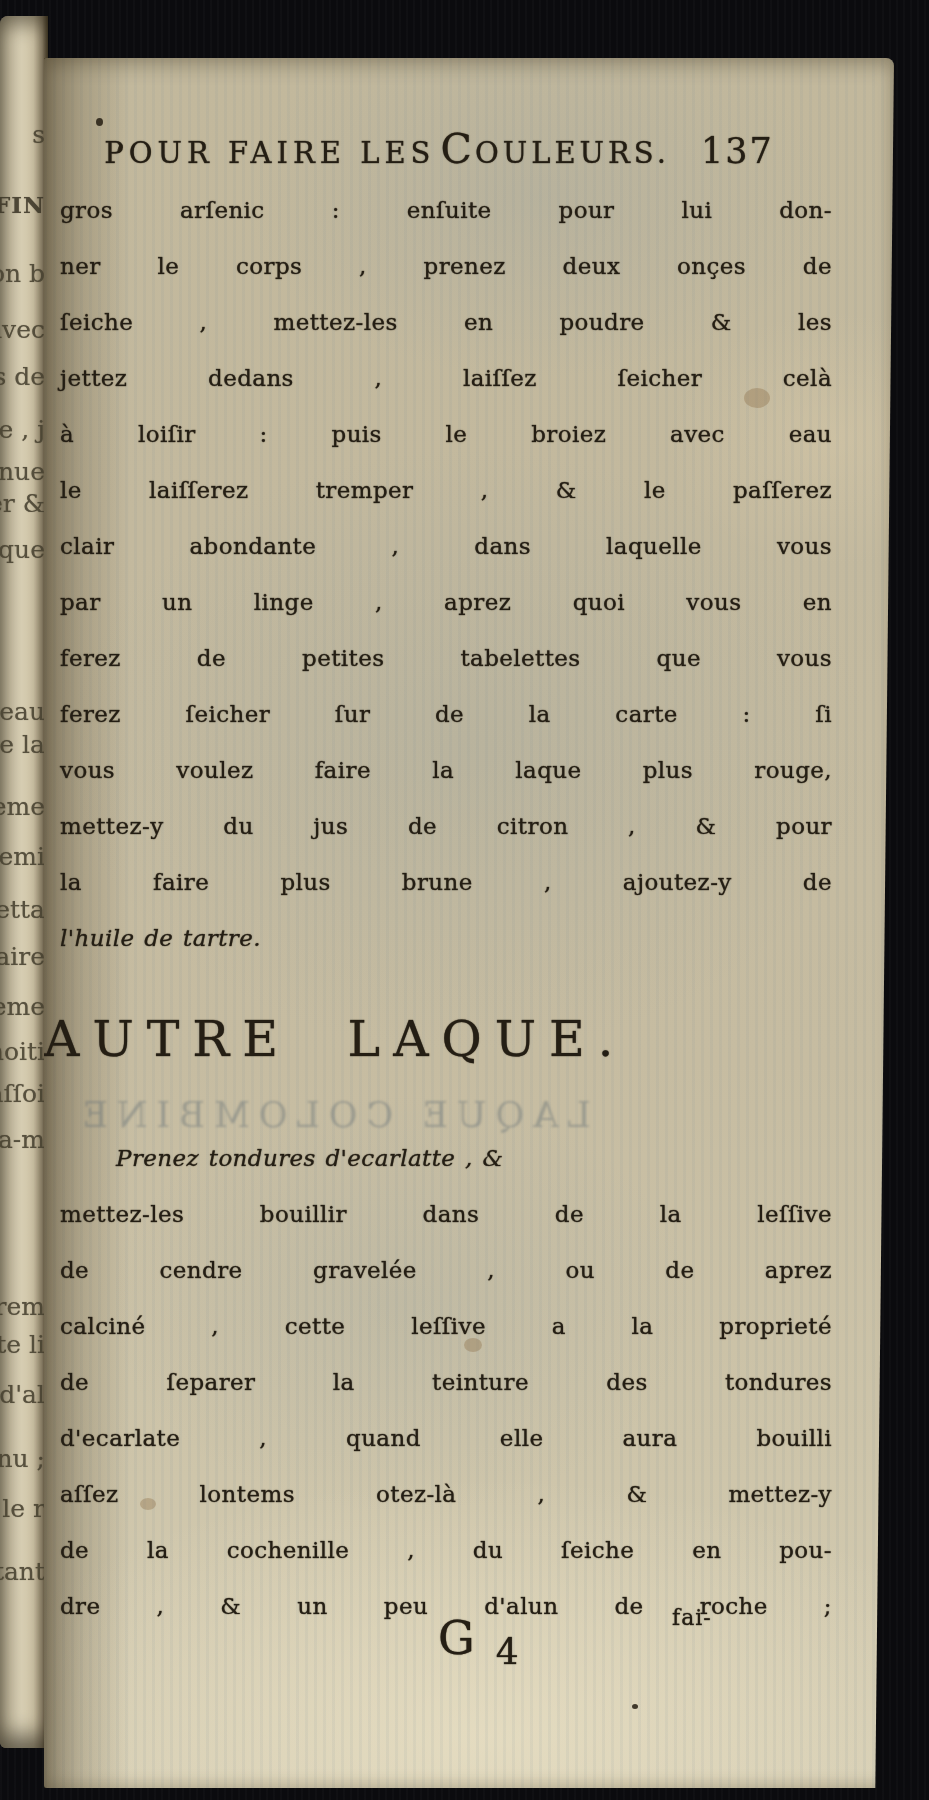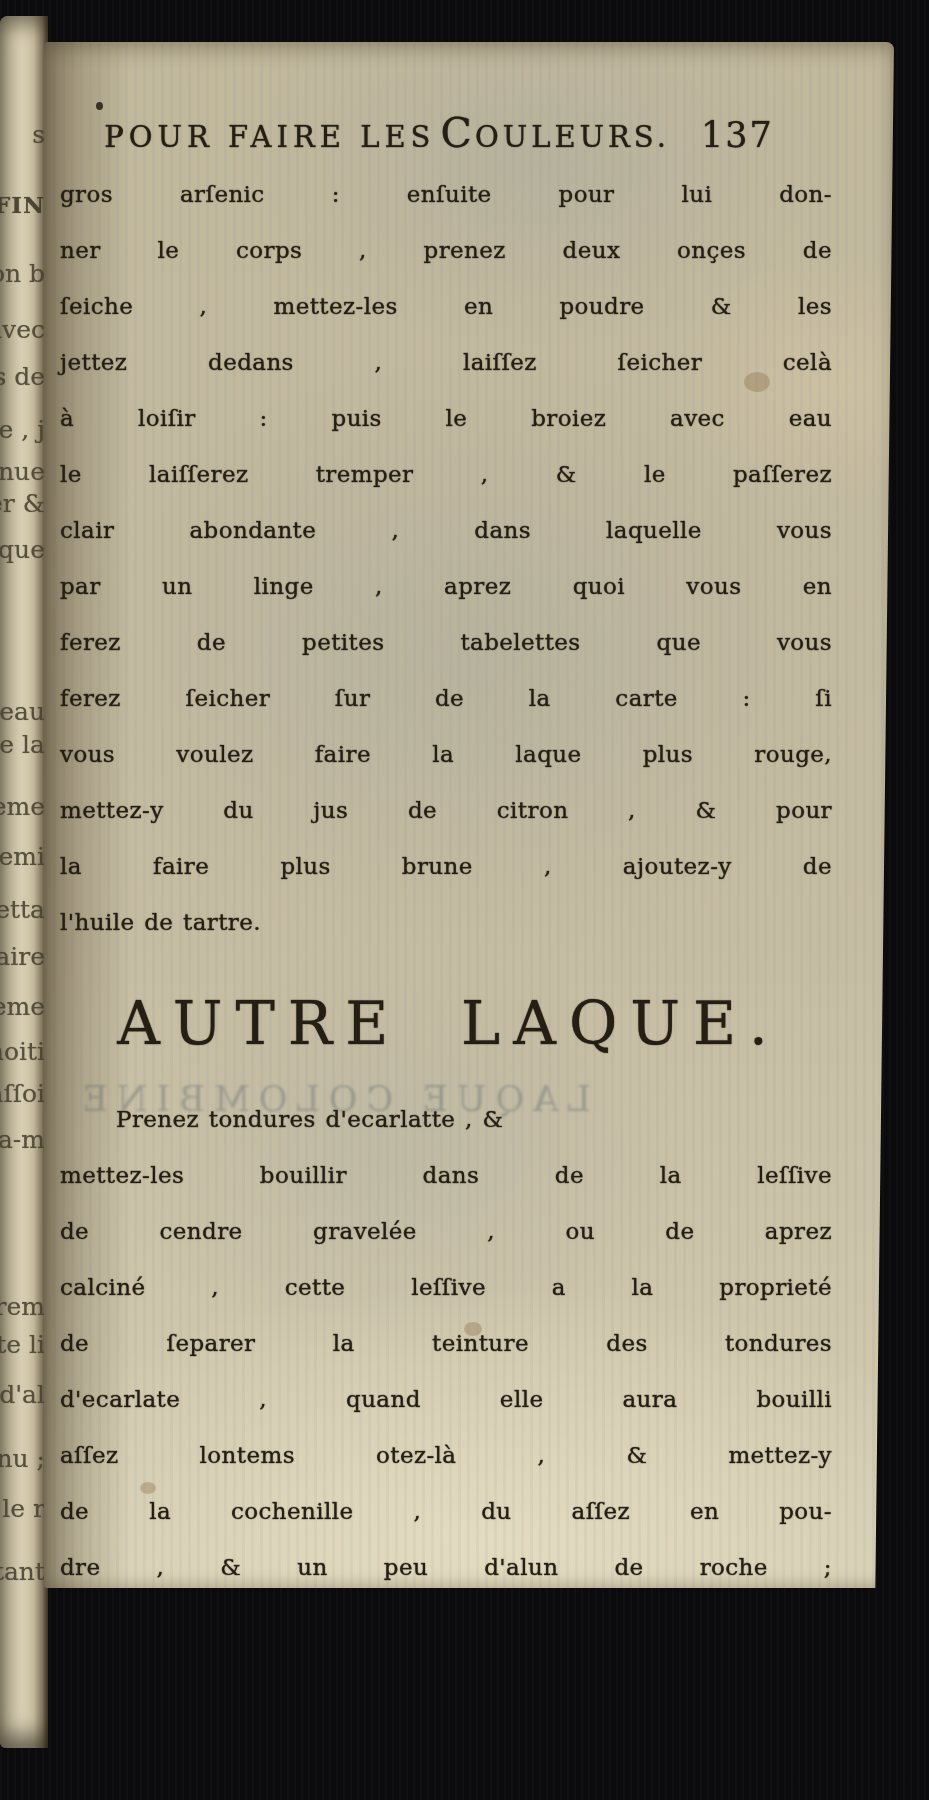--- a/index.html
+++ b/index.html
@@ -24,21 +24,21 @@
     box-shadow:inset 0 10px 18px rgba(30,24,12,.45), inset 0 -14px 20px rgba(20,16,8,.5);
   }
   .frag{
     position:absolute;right:3px;white-space:nowrap;
     font-size:25px;color:#46402f;opacity:.88;line-height:28px;
     text-shadow:0 0 1px rgba(60,52,36,.6);
   }
   .frag.cap{font-size:23px;letter-spacing:1px;font-weight:bold;color:#3c3627;}
   
   .page{
-    position:absolute;left:44px;top:42px;width:850px;height:1546px;
+    position:absolute;left:44px;top:58px;width:850px;height:1730px;
     background:
       repeating-linear-gradient(90deg, rgba(118,138,150,0.09) 0 3px, rgba(0,0,0,0) 3px 9px),
       radial-gradient(ellipse 420px 260px at 58% 8%, rgba(140,152,156,.20), rgba(0,0,0,0) 70%),
       radial-gradient(ellipse 560px 420px at 50% 40%, rgba(132,146,148,.18), rgba(0,0,0,0) 72%),
       radial-gradient(ellipse 420px 300px at 42% 72%, rgba(128,142,146,.14), rgba(0,0,0,0) 70%),
       radial-gradient(ellipse 680px 330px at 52% 97%, rgba(240,231,203,.55), rgba(0,0,0,0) 78%),
       radial-gradient(ellipse 240px 180px at 93% 22%, rgba(214,200,168,.5), rgba(0,0,0,0) 70%),
       linear-gradient(180deg,#c2b89c 0%,#c3b99e 28%,#c6bca1 58%,#cdc4a9 80%,#d6ceb4 100%);
     clip-path:polygon(0 0,100% 0,97.8% 100%,0 100%);
     border-radius:3px 8px 10px 3px;
@@ -61,26 +61,26 @@
   .h-num{font-size:35px;margin-left:26px;letter-spacing:2px;}
   
   .para{position:absolute;left:16px;width:772px;}
   .para1{top:124px;}
   .para2{top:1049px;}
   .line{
     height:56px;line-height:56px;font-size:23px;
     text-align:justify;text-align-last:justify;
     letter-spacing:.4px;word-spacing:2px;white-space:nowrap;overflow:visible;
   }
-  .line.no-just{text-align-last:left;}
-  .line.indent{text-indent:56px;}
+  .line.no-just{text-align-last:left;font-style:italic;}
+  .line.indent{text-indent:56px;margin-top:23px;}
   
   .section-heading{
     position:absolute;top:950px;left:0;width:100%;height:64px;line-height:64px;
-    text-align:center;font-size:59px;letter-spacing:13px;word-spacing:28px;
+    text-align:left;font-size:49px;letter-spacing:13px;word-spacing:28px;
     padding-right:40px;box-sizing:border-box;white-space:nowrap;
   }
   
   .ghost{
     position:absolute;top:1032px;left:8px;width:560px;height:50px;line-height:50px;
     transform:scaleX(-1);color:rgba(96,108,114,.40);
     font-size:35px;letter-spacing:9px;text-align:center;filter:blur(1px);
     pointer-events:none;white-space:nowrap;
   }
   
@@ -157,21 +157,21 @@
   <div class="section-heading ink">AUTRE LAQUE.</div>
 
   <div class="para para2 ink">
     <div class="line indent no-just">Prenez tondures d'ecarlatte , &amp;</div>
     <div class="line">mettez-les bouillir dans de la leſſive</div>
     <div class="line">de cendre gravelée , ou de aprez</div>
     <div class="line">calciné , cette leſſive a la proprieté</div>
     <div class="line">de ſeparer la teinture des tondures</div>
     <div class="line">d'ecarlate , quand elle aura bouilli</div>
     <div class="line">aſſez lontems otez-là , &amp; mettez-y</div>
-    <div class="line">de la cochenille , du aſſez en pou-</div>
+    <div class="line">de la cochenille , du ſeiche en pou-</div>
     <div class="line">dre , &amp; un peu d'alun de roche ;</div>
   </div>
 
   <div class="footer ink">
     <span class="sig">
       <span class="sig-g">G</span>
       <span class="sig-4">4</span>
     </span>
     <span class="catchword">fai-</span>
   </div>

